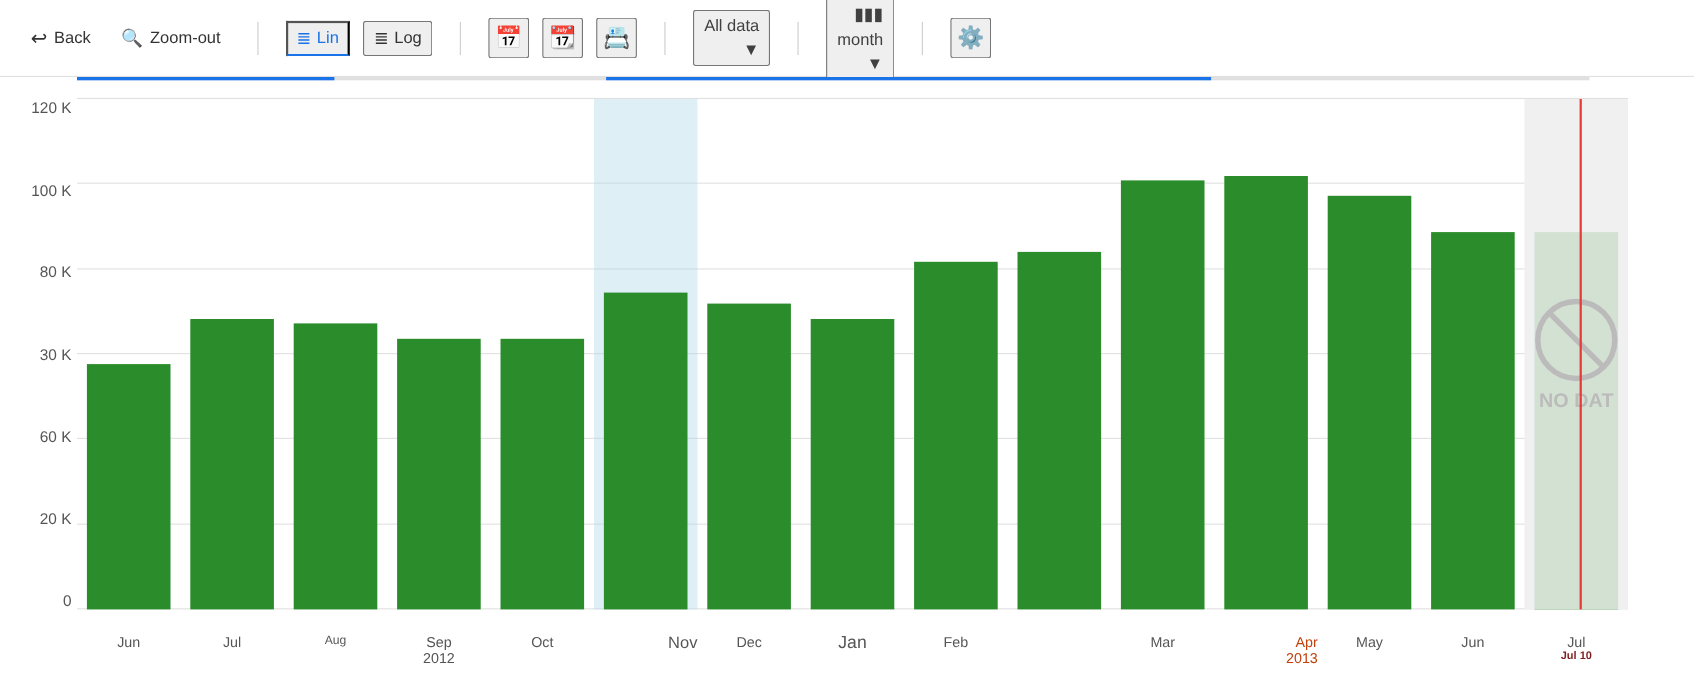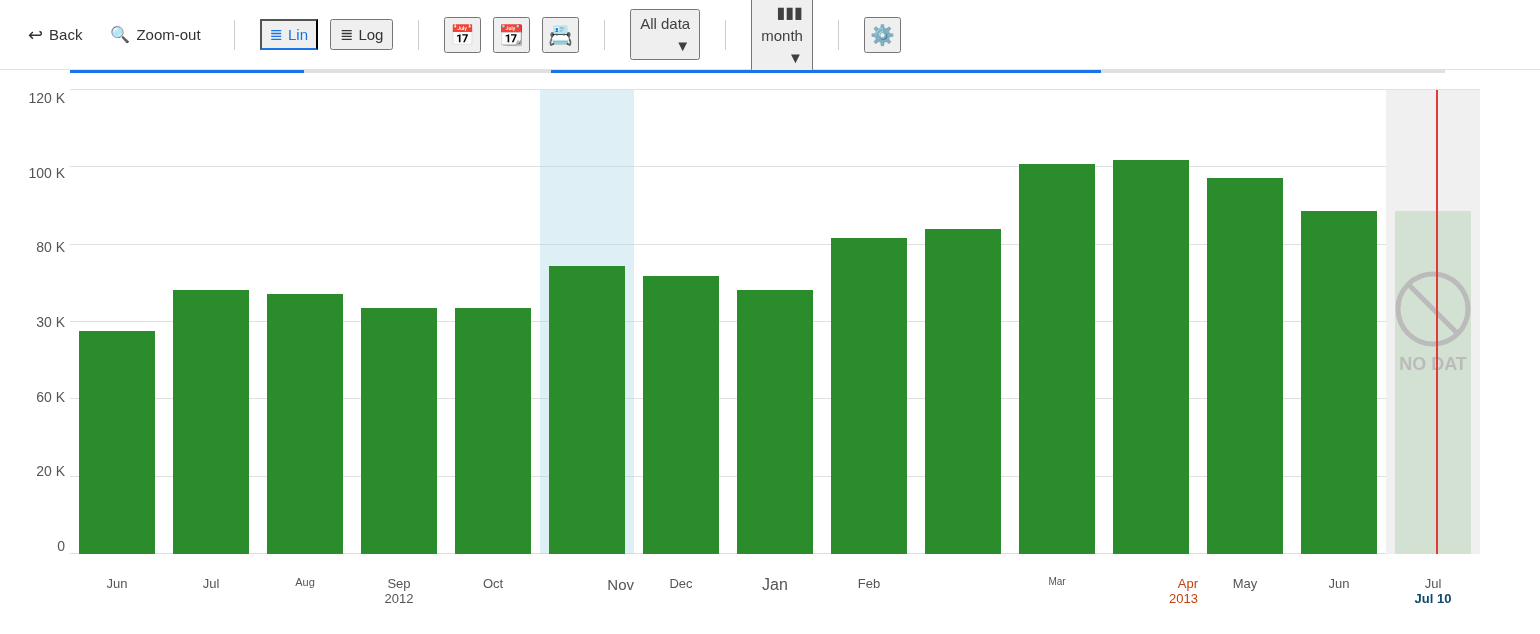--- a/index.html
+++ b/index.html
@@ -328,24 +328,24 @@
       <div style="flex:1; text-align:center; font-size:13px; color:#555;">Jun</div>
       <div style="flex:1; text-align:center; font-size:13px; color:#555;">Jul</div>
       <div style="flex:1; text-align:center; font-size:11px; color:#555;">Aug</div>
       <div style="flex:1; text-align:center; font-size:13px; color:#555;">Sep<br><span style="font-size:13px;">2012</span></div>
       <div style="flex:1; text-align:center; font-size:13px; color:#555;">Oct</div>
       <div style="flex:1; text-align:right; font-size:15px; color:#555;">Nov</div>
       <div style="flex:1; text-align:center; font-size:13px; color:#555;">Dec</div>
       <div style="flex:1; text-align:center; font-size:16px; color:#555;">Jan</div>
       <div style="flex:1; text-align:center; font-size:13px; color:#555;">Feb</div>
       <div style="flex:1; text-align:center; font-size:13px; color:#555;"></div>
-      <div style="flex:1; text-align:center; font-size:10px; color:#555;">Mar</div>
+      <div style="flex:1; text-align:center; font-size:13px; color:#555;">Mar</div>
       <div style="flex:1; text-align:right; font-size:13px; color:#c2410c;">Apr<br><span style="font-size:13px;">2013</span></div>
       <div style="flex:1; text-align:center; font-size:13px; color:#555;">May</div>
       <div style="flex:1; text-align:center; font-size:13px; color:#555;">Jun</div>
       <div style="flex:1; text-align:center; font-size:13px; color:#555; position:relative;">
         Jul
-        <span style="color:#0c4a6e; font-size:13px; font-weight:bold; display:block; white-space:nowrap;">Jul 10</span>
+        <span style="color:#7f1d1d; font-size:10px; font-weight:bold; display:block; white-space:nowrap;">Jul 10</span>
       </div>
     </div>
 
   </div>
 </div>
 
 </body></html>

